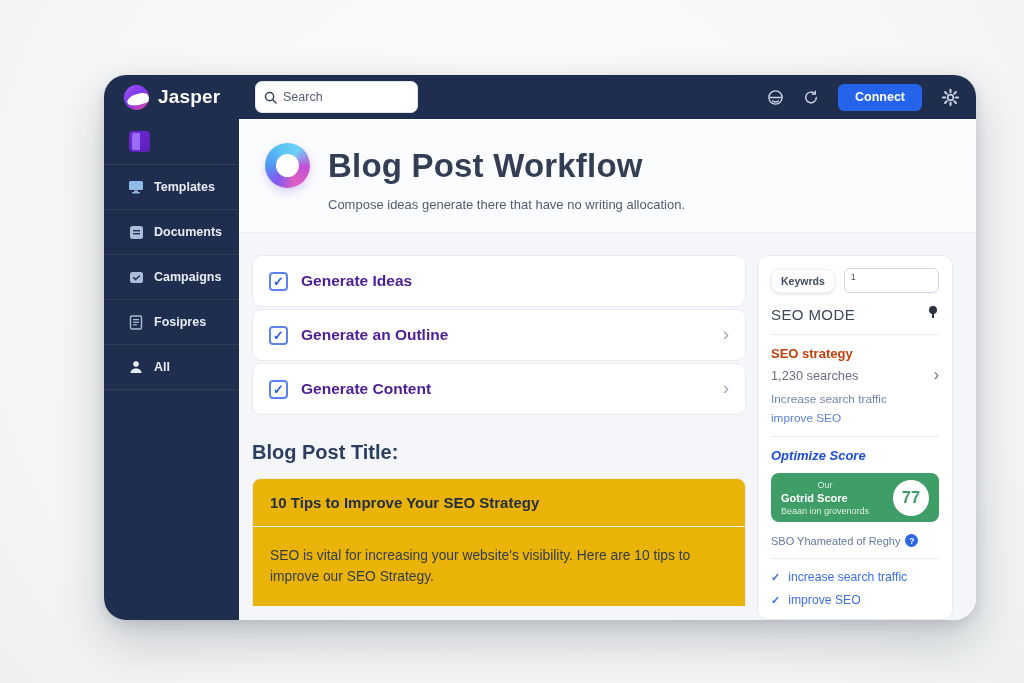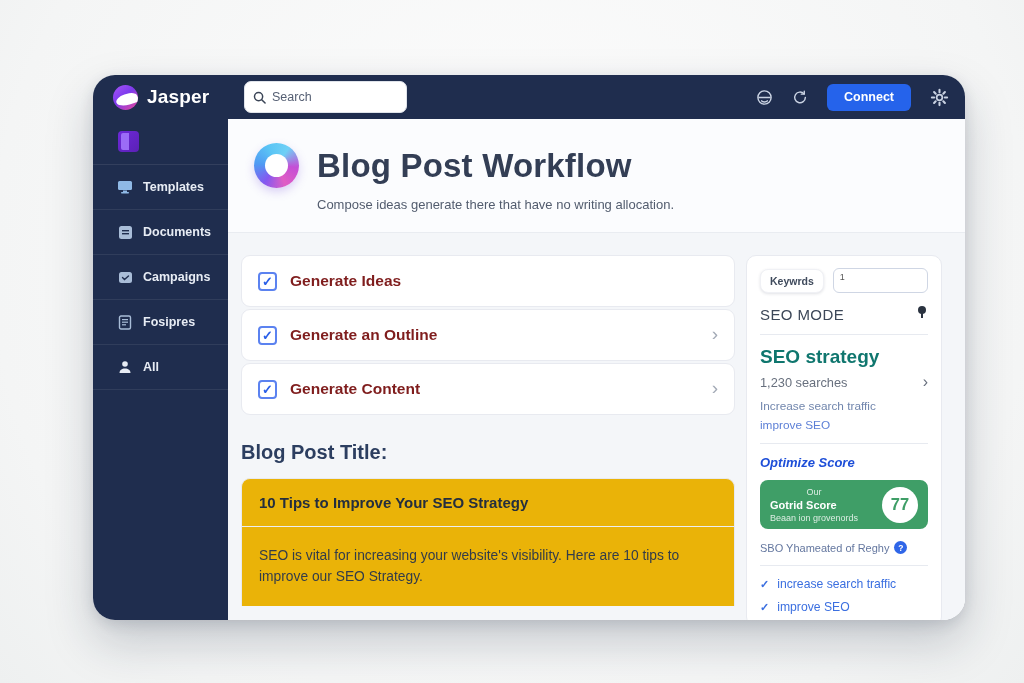--- a/index.html
+++ b/index.html
@@ -6,21 +6,21 @@
   html,body { width:1024px; height:683px; }
   body {
     font-family:"Liberation Sans", sans-serif;
     background: radial-gradient(circle at 50% 38%, #fdfdfd 0%, #f4f5f5 78%, #eef0f0 100%);
     overflow:hidden;
   }
   .page { position:relative; width:1024px; height:683px; }
 
   
   .window {
-    position:absolute; left:93px; top:75px; width:872px; height:545px;
+    position:absolute; left:104px; top:75px; width:872px; height:545px;
     border-radius:22px; overflow:hidden; background:#fff;
     box-shadow:0 22px 48px rgba(25,35,60,.22), 0 4px 14px rgba(25,35,60,.12);
   }
 
   
   .topbar { height:44px; background:#1f2d4e; display:flex; align-items:center; }
   .brand { width:135px; display:flex; align-items:center; gap:9px; padding-left:20px; flex:0 0 auto; }
   .brand-mark { width:25px; height:25px; border-radius:50%; position:relative; flex:0 0 auto;
     background: linear-gradient(140deg,#a855f7 0%, #7c3aed 45%, #ec4899 100%); overflow:hidden; }
   .brand-mark::after { content:""; position:absolute; left:3px; top:9px; width:22px; height:11px;
@@ -65,42 +65,42 @@
 
   
   .content { flex:1; background:#f4f6f9; padding:22px 14px 0 13px; display:flex; gap:11px; overflow:hidden; }
   .left-col { width:494px; flex:0 0 auto; }
 
   .step-row { background:#fff; border:1px solid #e8eaf0; border-radius:9px; height:52px;
     display:flex; align-items:center; padding:0 16px; margin-bottom:2px; cursor:pointer; }
   .checkbox { width:19px; height:19px; border:2px solid #5b82f0; border-radius:4px; background:#fff;
     color:#2a5fe8; font-size:13px; font-weight:bold; display:flex; align-items:center; justify-content:center;
     margin-right:13px; flex:0 0 auto; cursor:pointer; }
-  .step-label { font-size:15.5px; font-weight:600; color:#7f1d1d; }
+  .step-label { font-size:15.5px; font-weight:600; color:#4c1d95; }
   .row-chevron { margin-left:auto; color:#a3aab6; font-size:19px; line-height:1; padding-bottom:3px; }
 
   .blog-heading { margin:26px 0 14px 0; font-size:20px; font-weight:800; color:#2c3e60; }
   .editor-card { background:#eab308; border:1px solid #e8eaf0; border-bottom:none; border-radius:9px 9px 0 0; }
   .editor-title { padding:15px 17px; font-size:15px; font-weight:600; color:#242e3e; border-bottom:1px solid #eceef2; }
   .editor-body { padding:18px 17px; font-size:13.8px; color:#333c49; line-height:1.55; }
 
   
   .right-col { width:196px; flex:0 0 auto; }
   .seo-card { background:#fff; border:1px solid #e8eaf0; border-radius:10px; padding:12px 13px; }
   .kw-row { display:flex; gap:9px; align-items:center; }
   .kw-chip { padding:5px 9px; border-radius:8px; font-size:10.5px; font-weight:600; color:#3f4a5c;
     background:#fff; border:1px solid #f0f1f5; box-shadow:0 1px 3px rgba(40,50,80,.14); cursor:pointer; }
   .kw-input { flex:1; min-width:0; height:25px; border:1px solid #cfd6e4; border-radius:6px;
     font-size:9px; padding:2px 6px 10px 6px; color:#555; outline:none; font-family:"Liberation Sans", sans-serif; }
   .mode-row { margin-top:13px; display:flex; justify-content:space-between; }
   .mode-label { font-size:15px; color:#3c4758; letter-spacing:.4px; }
   .pin { width:8px; height:8px; border-radius:50%; background:#2b3340; position:relative; margin-right:2px; }
   .pin::after { content:""; position:absolute; left:3px; top:7px; width:2px; height:5px; background:#2b3340; }
   .hr { border:none; border-top:1px solid #e7eaf0; margin:11px 0; }
-  .strat-title { font-size:19px; font-weight:700; color:#0f766e; }
+  .strat-title { font-size:13px; font-weight:700; color:#c2410c; }
   .searches-row { display:flex; justify-content:space-between; align-items:center; margin-top:6px;
     font-size:12.8px; color:#68707e; cursor:pointer; }
   .searches-row .row-chevron { font-size:16px; color:#68707e; margin:0; padding:0; }
   .strat-link1 { margin-top:9px; font-size:11.8px; color:#7186ad; cursor:pointer; }
   .strat-link2 { margin-top:5px; font-size:11.8px; color:#5c7fd6; cursor:pointer; }
   .opt-label { font-size:13px; font-weight:700; color:#1d4ed8;font-style:italic; }
   .score-card { margin-top:10px; background:#3f9e67; border-radius:8px; padding:7px 10px; height:49px;
     display:flex; justify-content:space-between; align-items:center; }
   .sc-l1 { font-size:9px; color:rgba(255,255,255,.82);text-align:center; }
   .sc-l2 { font-size:11px; font-weight:700; color:#fff; margin-top:2px; }

